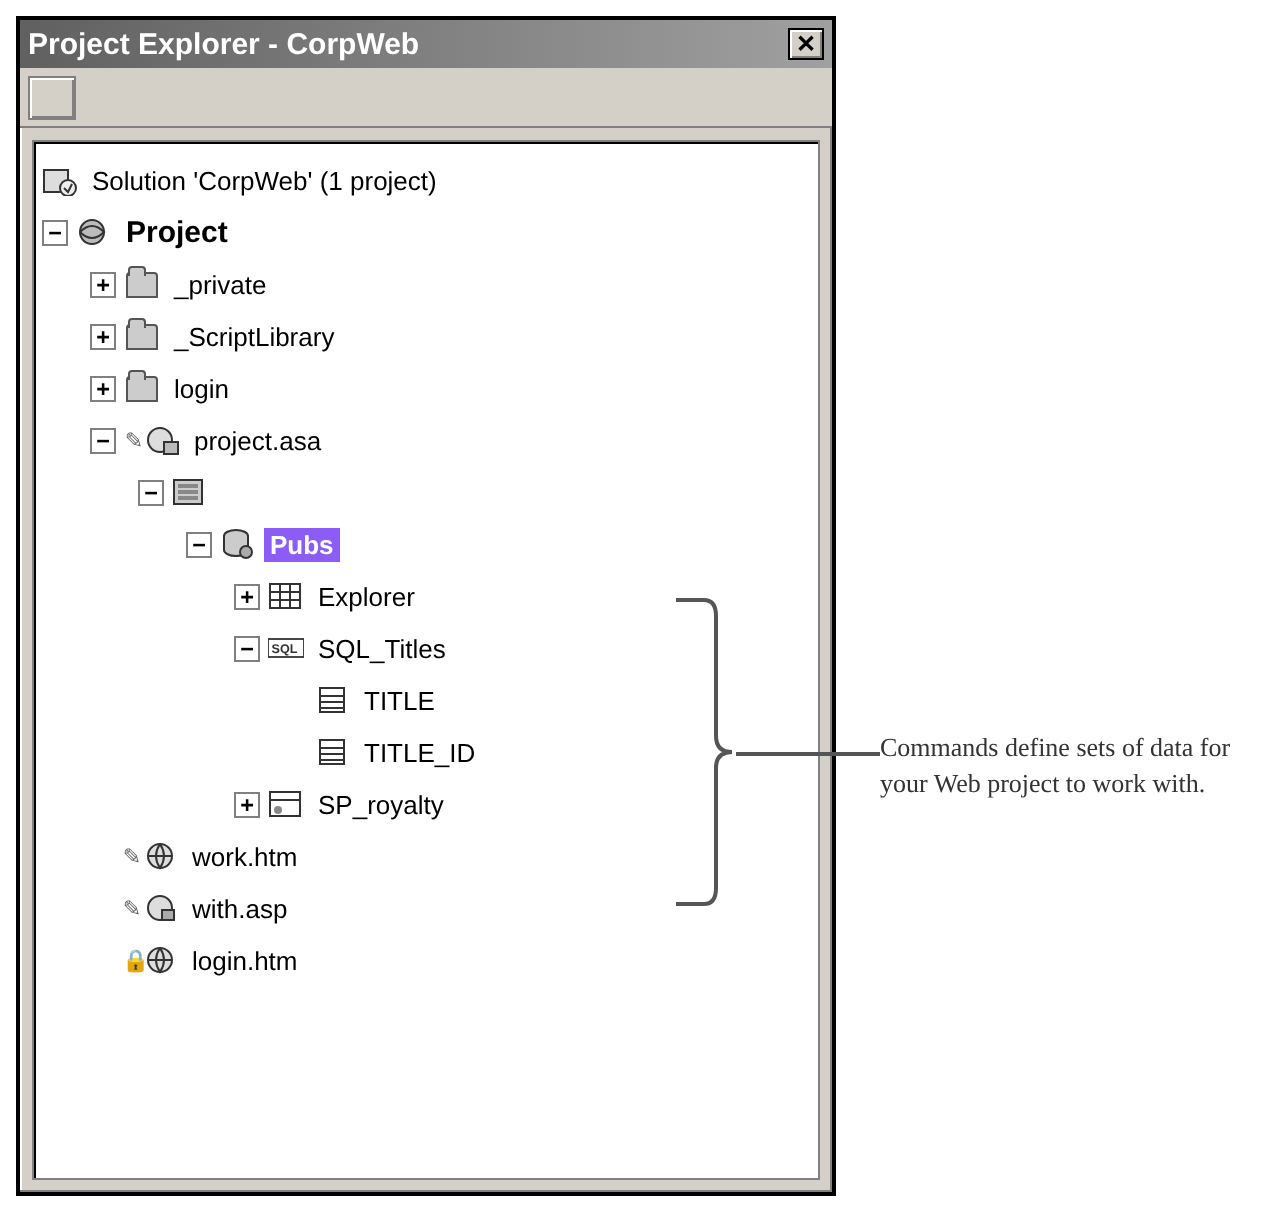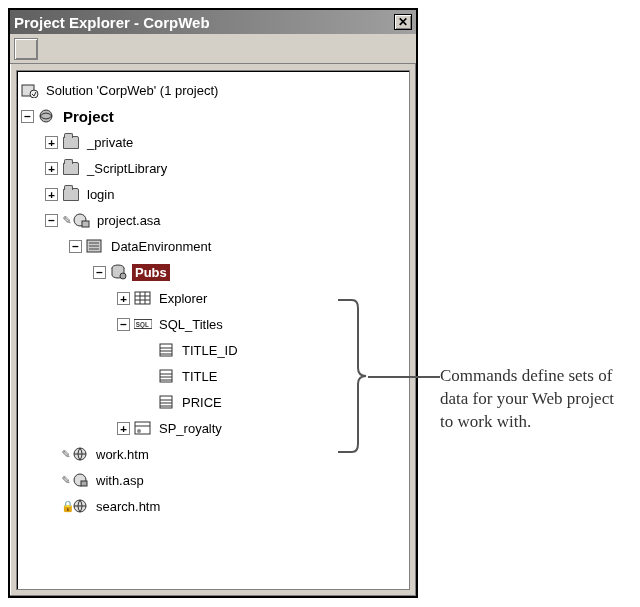--- a/index.html
+++ b/index.html
@@ -86,31 +86,31 @@
     width:18px; height:16px;
     display:flex; align-items:center; justify-content:center;
     margin-right:4px;
     font-size:13px;
   }
   .label {
     padding: 1px 3px;
   }
   .label.bold { font-weight:bold; font-size:15px; }
   .label.selected {
-    background:#7f1d1d;
+    background:#8b5cf6;
     color:#fff;
     font-weight:bold;
   }
   .callout {
     position:absolute;
     left: 440px;
     top: 365px;
     width: 190px;
     font-family: Georgia, serif;
-    font-size: 17px;
+    font-size: 13px;
     color:#333;
     line-height:1.35;
   }
   .bracket {
     position:absolute;
     left: 338px;
     top: 296px;
     width: 30px;
     height: 160px;
   }
@@ -225,21 +225,20 @@
       <span class="spacer" style="width:48px"></span>
       <span class="exp">−</span>
       <span class="icon ico-dataenv">
         <svg viewBox="0 0 18 16">
             <rect x="1" y="2" width="14" height="12" fill="#ccc" stroke="#333"></rect>
             <rect x="3" y="4" width="10" height="2" fill="#888"></rect>
             <rect x="3" y="7" width="10" height="2" fill="#888"></rect>
             <rect x="3" y="10" width="10" height="2" fill="#888"></rect>
           </svg>
       </span>
-      <span class="label">DataEnvironment</span>
     </div>
 
     <div class="node">
       <span class="spacer" style="width:72px"></span>
       <span class="exp">−</span>
       <span class="icon ico-conn">
         <svg viewBox="0 0 18 16">
             <ellipse cx="8" cy="4" rx="6" ry="3" fill="#ccc" stroke="#333"></ellipse>
             <path d="M2 4 V11 A6 3 0 0 0 14 11 V4" fill="#ccc" stroke="#333"></path>
             <circle cx="13" cy="12" r="3" fill="#aaa" stroke="#333"></circle>
@@ -278,48 +277,36 @@
     <div class="node">
       <span class="spacer" style="width:136px"></span>
       <span class="icon ico-col">
         <svg viewBox="0 0 16 16">
             <rect x="2" y="2" width="12" height="12" fill="#fff" stroke="#333"></rect>
             <line x1="2" y1="6" x2="14" y2="6" stroke="#333"></line>
             <line x1="2" y1="9" x2="14" y2="9" stroke="#333"></line>
             <line x1="2" y1="12" x2="14" y2="12" stroke="#333"></line>
           </svg>
       </span>
-      <span class="label">TITLE_ID</span>
+      <span class="label">TITLE</span>
     </div>
 
     <div class="node">
       <span class="spacer" style="width:136px"></span>
       <span class="icon ico-col">
         <svg viewBox="0 0 16 16">
             <rect x="2" y="2" width="12" height="12" fill="#fff" stroke="#333"></rect>
             <line x1="2" y1="6" x2="14" y2="6" stroke="#333"></line>
             <line x1="2" y1="9" x2="14" y2="9" stroke="#333"></line>
             <line x1="2" y1="12" x2="14" y2="12" stroke="#333"></line>
           </svg>
       </span>
-      <span class="label">TITLE</span>
-    </div>
-
-    <div class="node">
-      <span class="spacer" style="width:136px"></span>
-      <span class="icon ico-col">
-        <svg viewBox="0 0 16 16">
-            <rect x="2" y="2" width="12" height="12" fill="#fff" stroke="#333"></rect>
-            <line x1="2" y1="6" x2="14" y2="6" stroke="#333"></line>
-            <line x1="2" y1="9" x2="14" y2="9" stroke="#333"></line>
-            <line x1="2" y1="12" x2="14" y2="12" stroke="#333"></line>
-          </svg>
-      </span>
-      <span class="label">PRICE</span>
-    </div>
+      <span class="label">TITLE_ID</span>
+    </div>
+
 
     <div class="node">
       <span class="spacer" style="width:96px"></span>
       <span class="exp">+</span>
       <span class="icon ico-sp">
         <svg viewBox="0 0 18 16">
             <rect x="1" y="2" width="15" height="12" fill="#fff" stroke="#333"></rect>
             <line x1="1" y1="6" x2="16" y2="6" stroke="#333"></line>
             <circle cx="5" cy="11" r="2" fill="#888"></circle>
           </svg>
@@ -355,21 +342,21 @@
     <div class="node">
       <span class="spacer" style="width:40px"></span>
       <span class="lock">🔒</span>
       <span class="icon ico-htm">
         <svg viewBox="0 0 16 16">
             <circle cx="8" cy="8" r="6" fill="#ddd" stroke="#333"></circle>
             <line x1="2" y1="8" x2="14" y2="8" stroke="#333"></line>
             <path d="M8 2 Q4 8 8 14 Q12 8 8 2" fill="none" stroke="#333"></path>
           </svg>
       </span>
-      <span class="label">search.htm</span>
+      <span class="label">login.htm</span>
     </div>
 
   </div>
 </div>
 
 <div class="bracket">
   <svg viewBox="0 0 30 160" preserveAspectRatio="none">
     <path d="M0 4 H14 Q20 4 20 12 V72 Q20 80 28 80 Q20 80 20 88 V148 Q20 156 14 156 H0" fill="none" stroke="#555" stroke-width="2"></path>
   </svg>
 </div>

